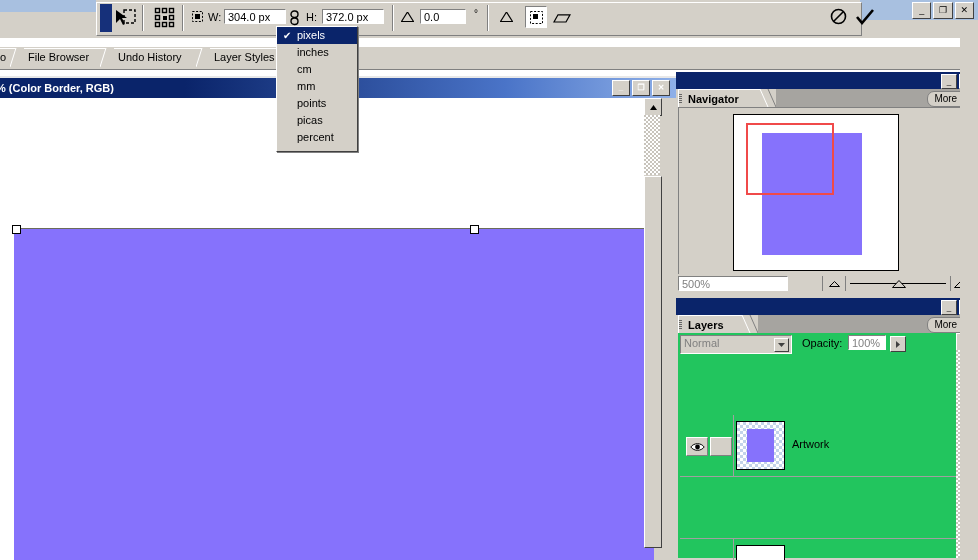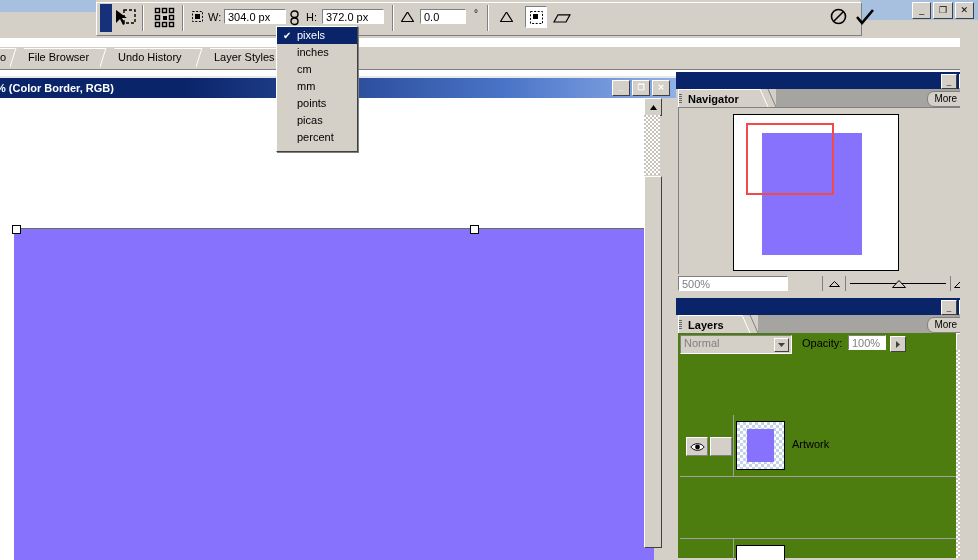--- a/index.html
+++ b/index.html
@@ -92,21 +92,21 @@
   #navbody{position:absolute;left:2px;top:35px;width:296px;height:166px;background:#d4d0c8;
       border-top:1px solid #808080;border-left:1px solid #808080;}
   #navproxy{position:absolute;left:54px;top:6px;width:164px;height:155px;background:#fff;border:1px solid #000;}
   #navimg{position:absolute;left:28px;top:18px;width:100px;height:122px;background:#8672fc;}
   #navview{position:absolute;left:12px;top:8px;width:88px;height:72px;border:2px solid #f04a4a;box-sizing:border-box;}
   #navfoot{position:absolute;left:2px;top:203px;width:296px;height:18px;}
   #navzoom{position:absolute;left:0;top:1px;width:110px;height:15px;}
 
   
   #layers{left:676px;top:298px;width:302px;height:262px;}
-  #layersbody{position:absolute;left:2px;top:35px;width:296px;height:225px;background:#4d7c0f;}
+  #layersbody{position:absolute;left:2px;top:35px;width:296px;height:225px;background:#22c55e;}
   #blendrow{position:absolute;left:2px;top:37px;width:294px;height:18px;}
   #blendsel{position:absolute;left:0;top:0;width:110px;height:17px;background:#d4d0c8;
       border-top:1px solid #808080;border-left:1px solid #808080;border-right:1px solid #fff;border-bottom:1px solid #fff;}
   #blendsel .bval{position:absolute;left:3px;top:1px;font-size:11px;color:#808080;}
   #blendarrow{position:absolute;right:2px;top:2px;width:13px;height:12px;background:#d4d0c8;
       border-top:1px solid #fff;border-left:1px solid #fff;border-right:1px solid #404040;border-bottom:1px solid #404040;
       display:flex;align-items:center;justify-content:center;font-size:7px;}
   #lockrow{position:absolute;left:6px;top:60px;width:290px;height:18px;}
   .checkerbox{width:13px;height:13px;background:
       repeating-conic-gradient(#fff 0% 25%, #c3d4ea 0% 50%) 0 0/6px 6px;

